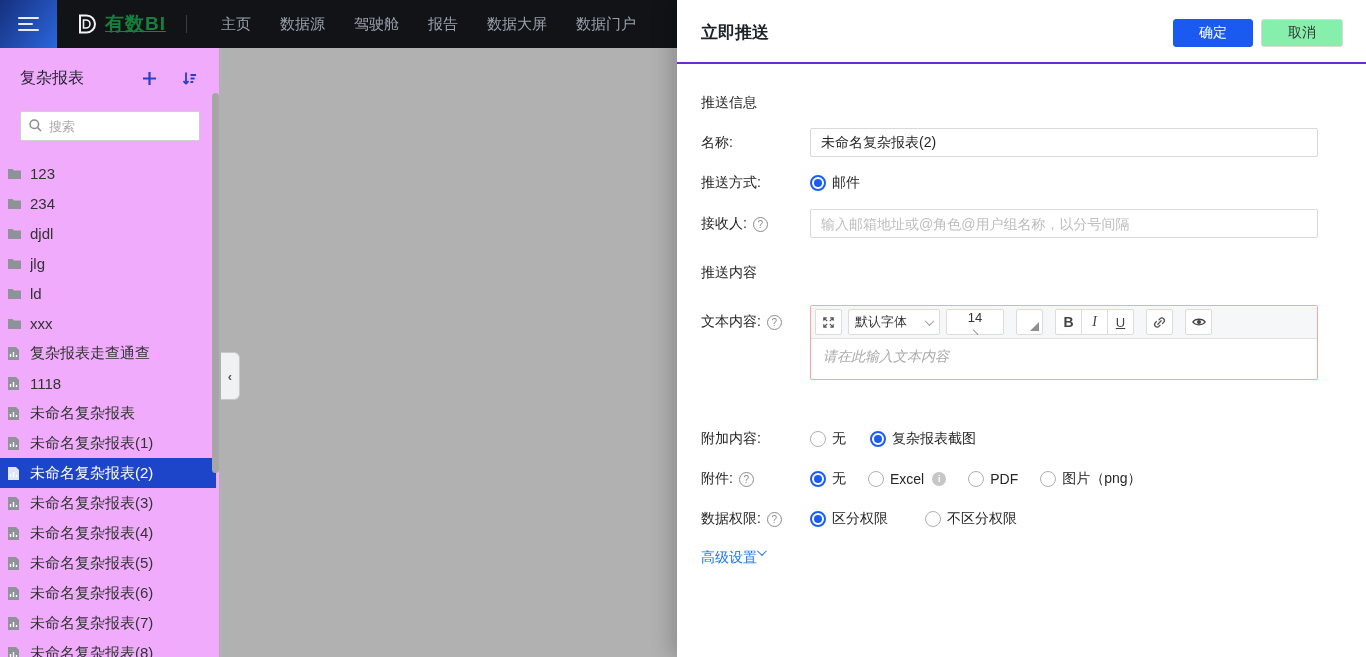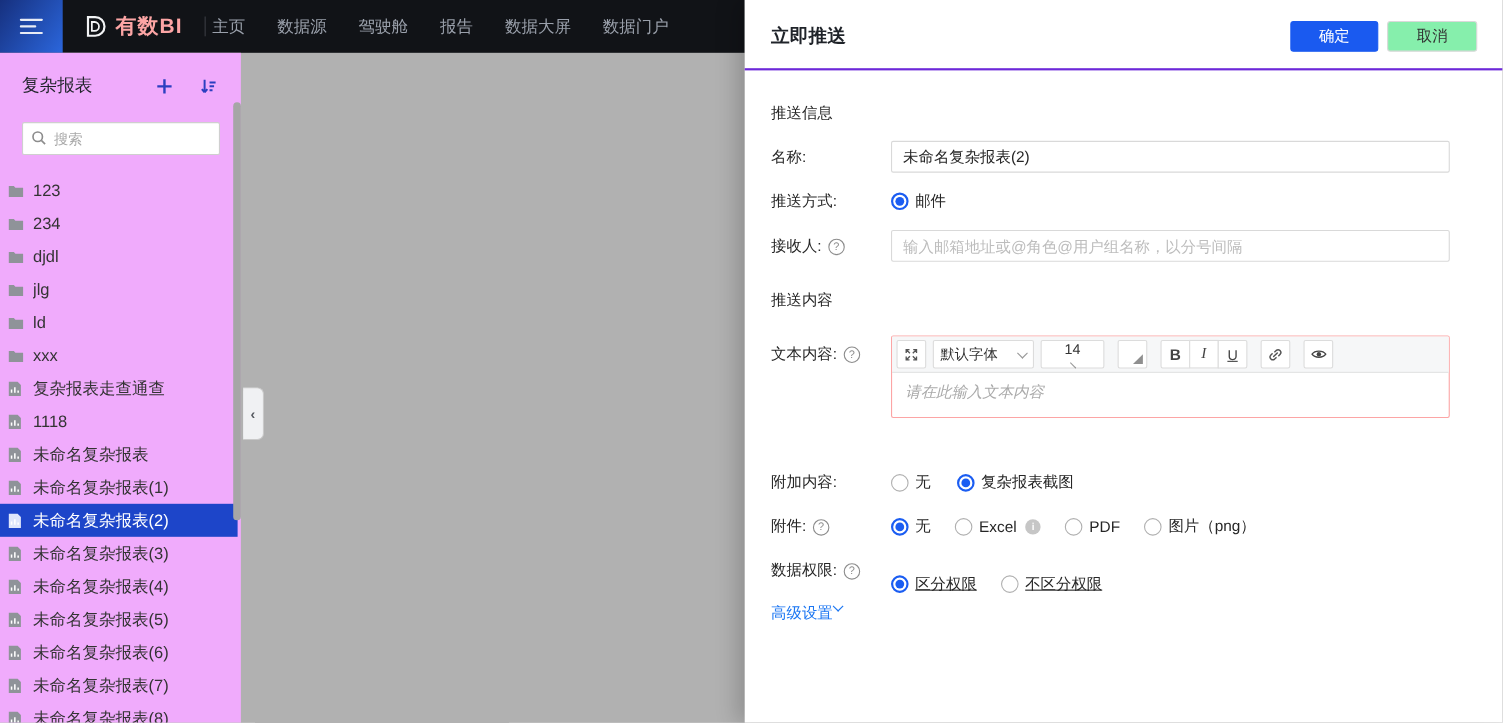--- a/index.html
+++ b/index.html
@@ -7,23 +7,23 @@
   body { font-family:"Liberation Sans","DejaVu Sans",sans-serif; font-size:14px; color:#262626; background:#b1b1b1; position:relative; }
 
   
   .topnav { position:absolute; left:0; top:0; width:677px; height:48px; background:#111317; display:flex; align-items:center; z-index:1; }
   .burger { width:57px; height:48px; background:linear-gradient(125deg,#16307e 0%,#2b66dc 100%); display:flex; align-items:center; justify-content:center; flex:none; cursor:pointer; }
   .burger-lines { width:21px; }
   .burger-lines span { display:block; height:2px; background:#e8ecf5; margin:4px 0; border-radius:1px; }
   .burger-lines span:nth-child(2){ width:15px; }
   .logo { display:flex; align-items:center; margin-left:17px; }
   .logo-d { width:24px; height:24px; margin-right:7px; }
-  .logo-text { color:#fca5a5; font-size:19px; font-weight:bold; letter-spacing:1px; }
+  .logo-text { color:#15803d; font-size:19px; font-weight:bold; letter-spacing:1px;text-decoration:underline; }
   .nav-divider { width:1px; height:18px; background:#3a3d44; margin:0 0 0 20px; }
-  .nav-items { display:flex; margin-left:6px; gap:29px; }
+  .nav-items { display:flex; margin-left:34px; gap:29px; }
   .nav-item { color:#9aa0ab; font-size:15px; cursor:pointer; white-space:nowrap; }
 
   
   .sidebar { position:absolute; left:0; top:48px; width:219px; height:609px; background:#f0abfc; z-index:1; }
   .side-head { display:flex; align-items:center; padding:20px 20px 0 20px; }
   .side-title { font-size:16px; color:#1f2329; flex:1; }
   .icon-btn { width:20px; height:20px; display:flex; align-items:center; justify-content:center; cursor:pointer; }
   .icon-btn + .icon-btn { margin-left:20px; }
   .search-wrap { margin:22px 19px 0 20px; position:relative; }
   .search-input { width:100%; height:30px; border:1px solid #cfcfcf; border-radius:2px; background:#fff; padding:0 8px 0 28px; font-size:13px; color:#333; outline:none; font-family:inherit; }
@@ -379,21 +379,21 @@
           <span>图片（png）</span>
         </div>
       </div>
   </div>
 
   <div class="p-row" style="top:504px;height:30px;">
     <span class="p-label" style="top:6px;">
       <span>数据权限:</span>
       <span class="help-icon">?</span>
     </span>
-    <div class="p-field radio-row" style="top:12px;gap:22px;text-decoration:underline;">
+    <div class="p-field radio-row" style="top:0;gap:37px;">
         <div class="radio-opt">
           <span class="radio on"></span>
           <span>区分权限</span>
         </div>
         <div class="radio-opt">
           <span class="radio"></span>
           <span>不区分权限</span>
         </div>
       </div>
   </div>

